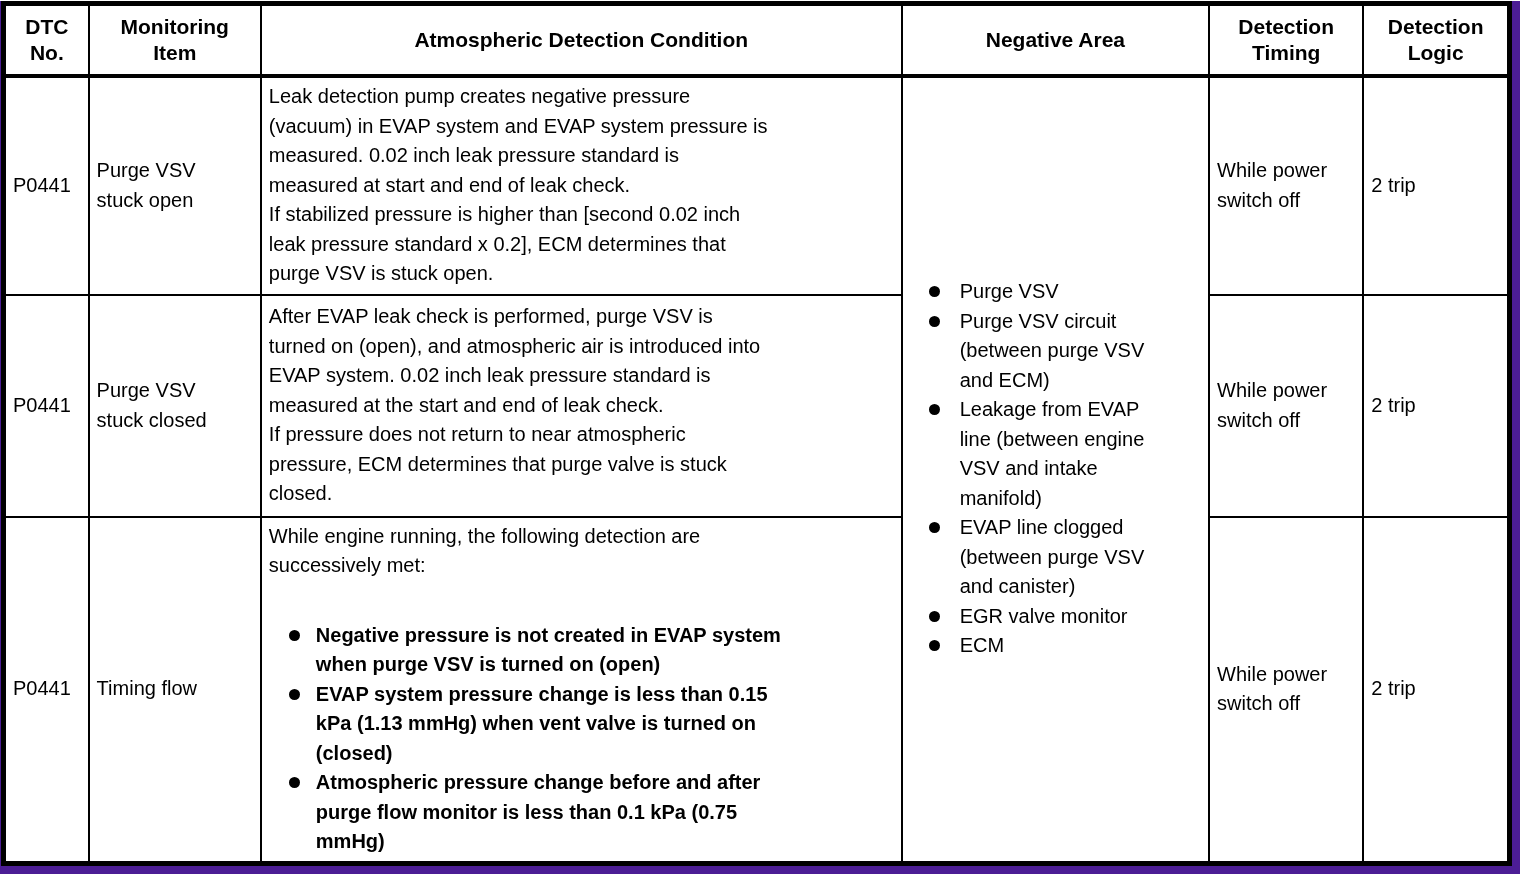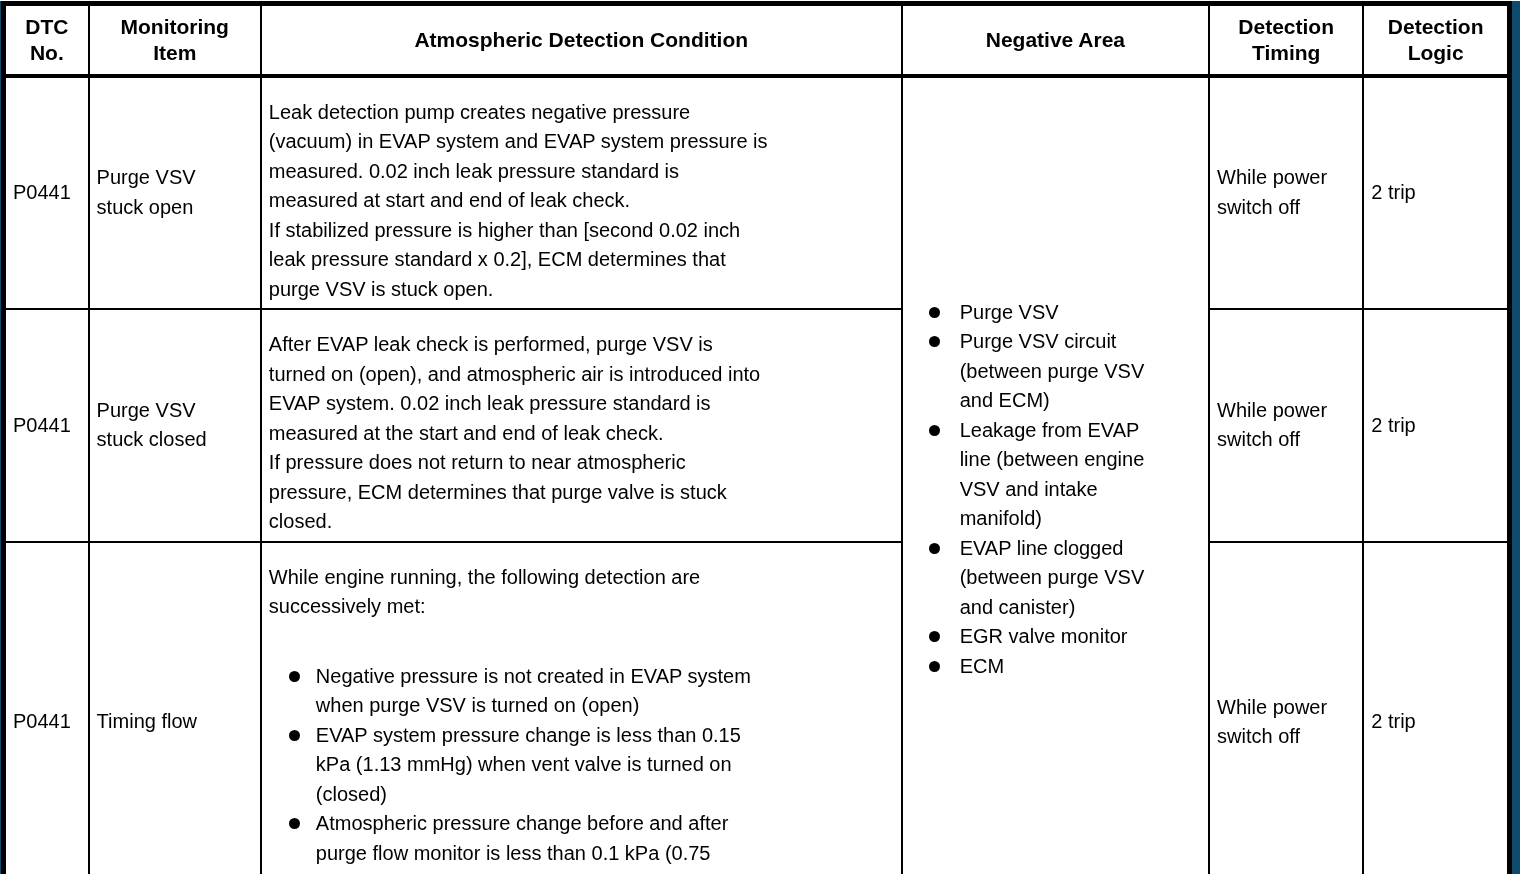--- a/index.html
+++ b/index.html
@@ -5,21 +5,21 @@
   html, body {
     margin: 0;
     padding: 0;
     background: #ffffff;
     font-family: "Liberation Sans", "DejaVu Sans", sans-serif;
     color: #000000;
   }
   .page {
     width: 1520px;
     height: 874px;
-    background: #0c4a6e;
+    background: #4c1d95;
     position: relative;
   }
   table.dtc-table {
     border-collapse: collapse;
     table-layout: fixed;
     margin: 1px 0 0 1px;
     width: 1511px;
     height: 862px;
     background: #ffffff;
   }
@@ -61,24 +61,24 @@
   td.cell-mon .txt,
   td.cell-timing .txt,
   td.cell-logic .txt {
     padding-left: 7px;
     padding-right: 2px;
   }
   td.cell-cond {
     vertical-align: top;
   }
   td.cell-cond .cond-wrap {
-    padding: 20px 4px 4px 7px;
+    padding: 4px 4px 4px 7px;
   }
   .bullet-list { margin: 0; }
-  .mc-bullets { margin-top: 40px; }
+  .mc-bullets { margin-top: 40px; font-weight: bold; }
   .b-item {
     position: relative;
     font-size: 20px;
     line-height: 29.5px;
     white-space: pre-wrap;
   }
   .mc-bullets .b-item { padding-left: 47px; }
   .mc-bullets .bullet-dot { left: 20px; }
   td.cell-area .b-item { padding-left: 57px; }
   td.cell-area .bullet-dot { left: 26px; }

